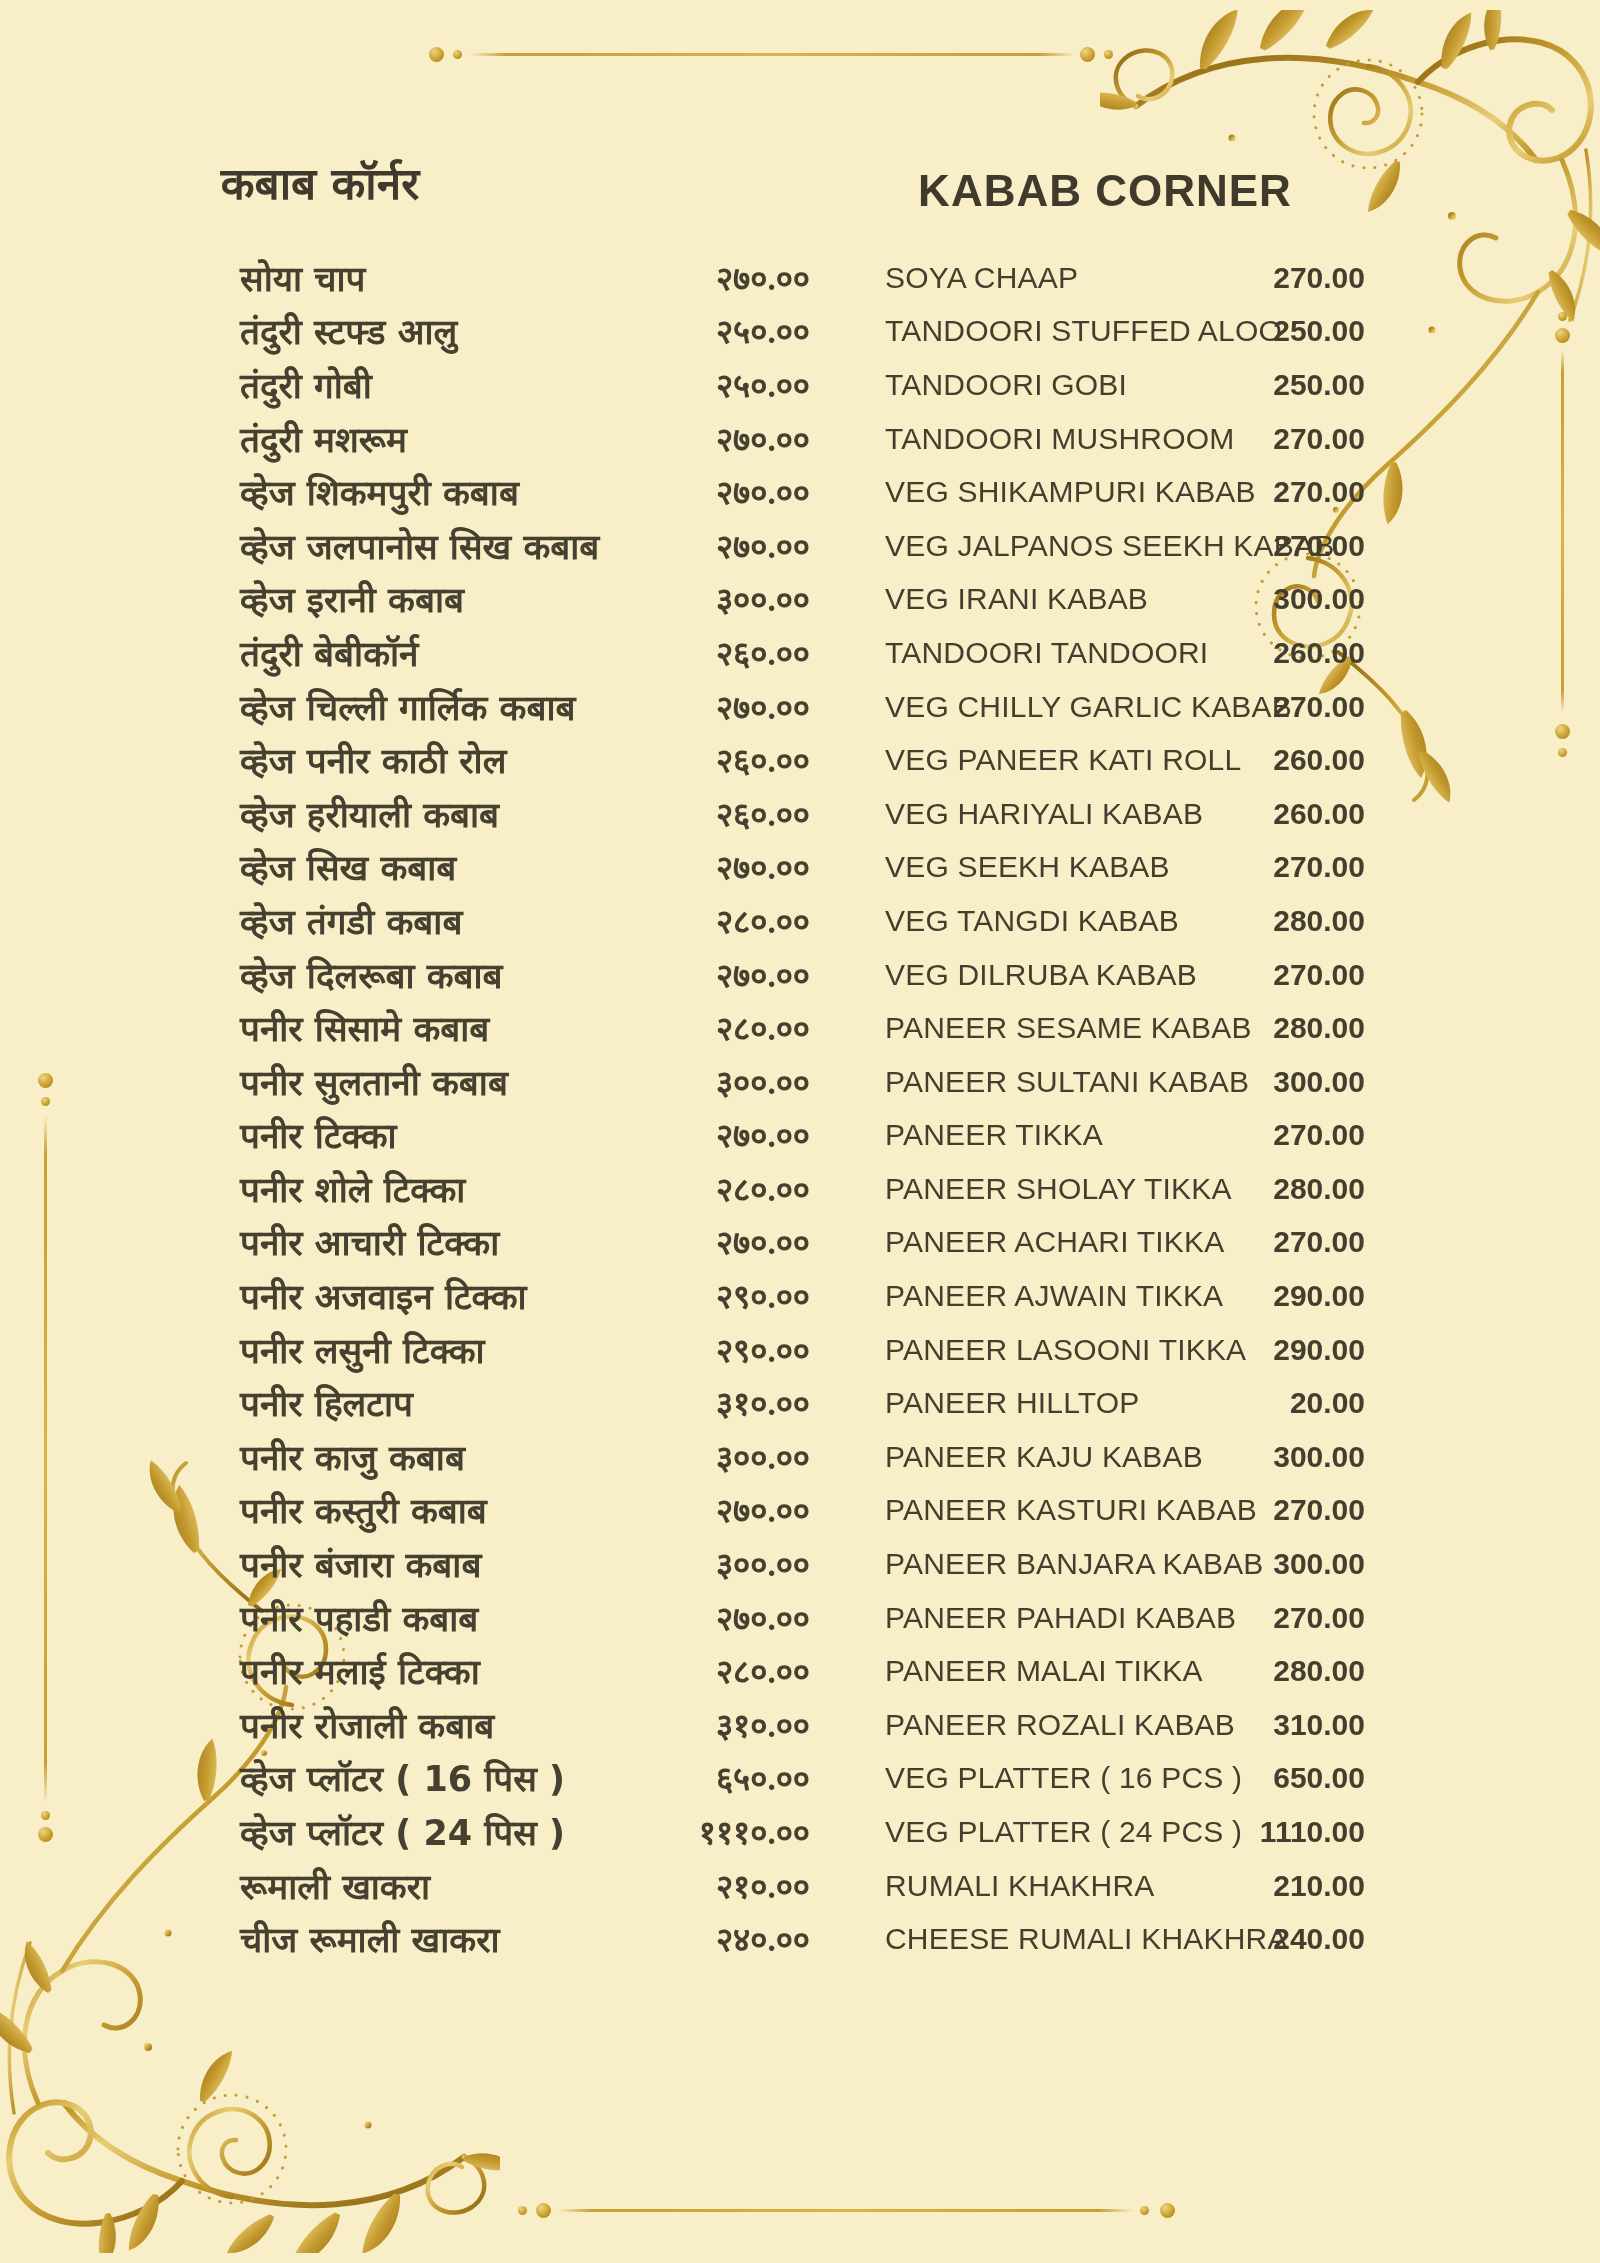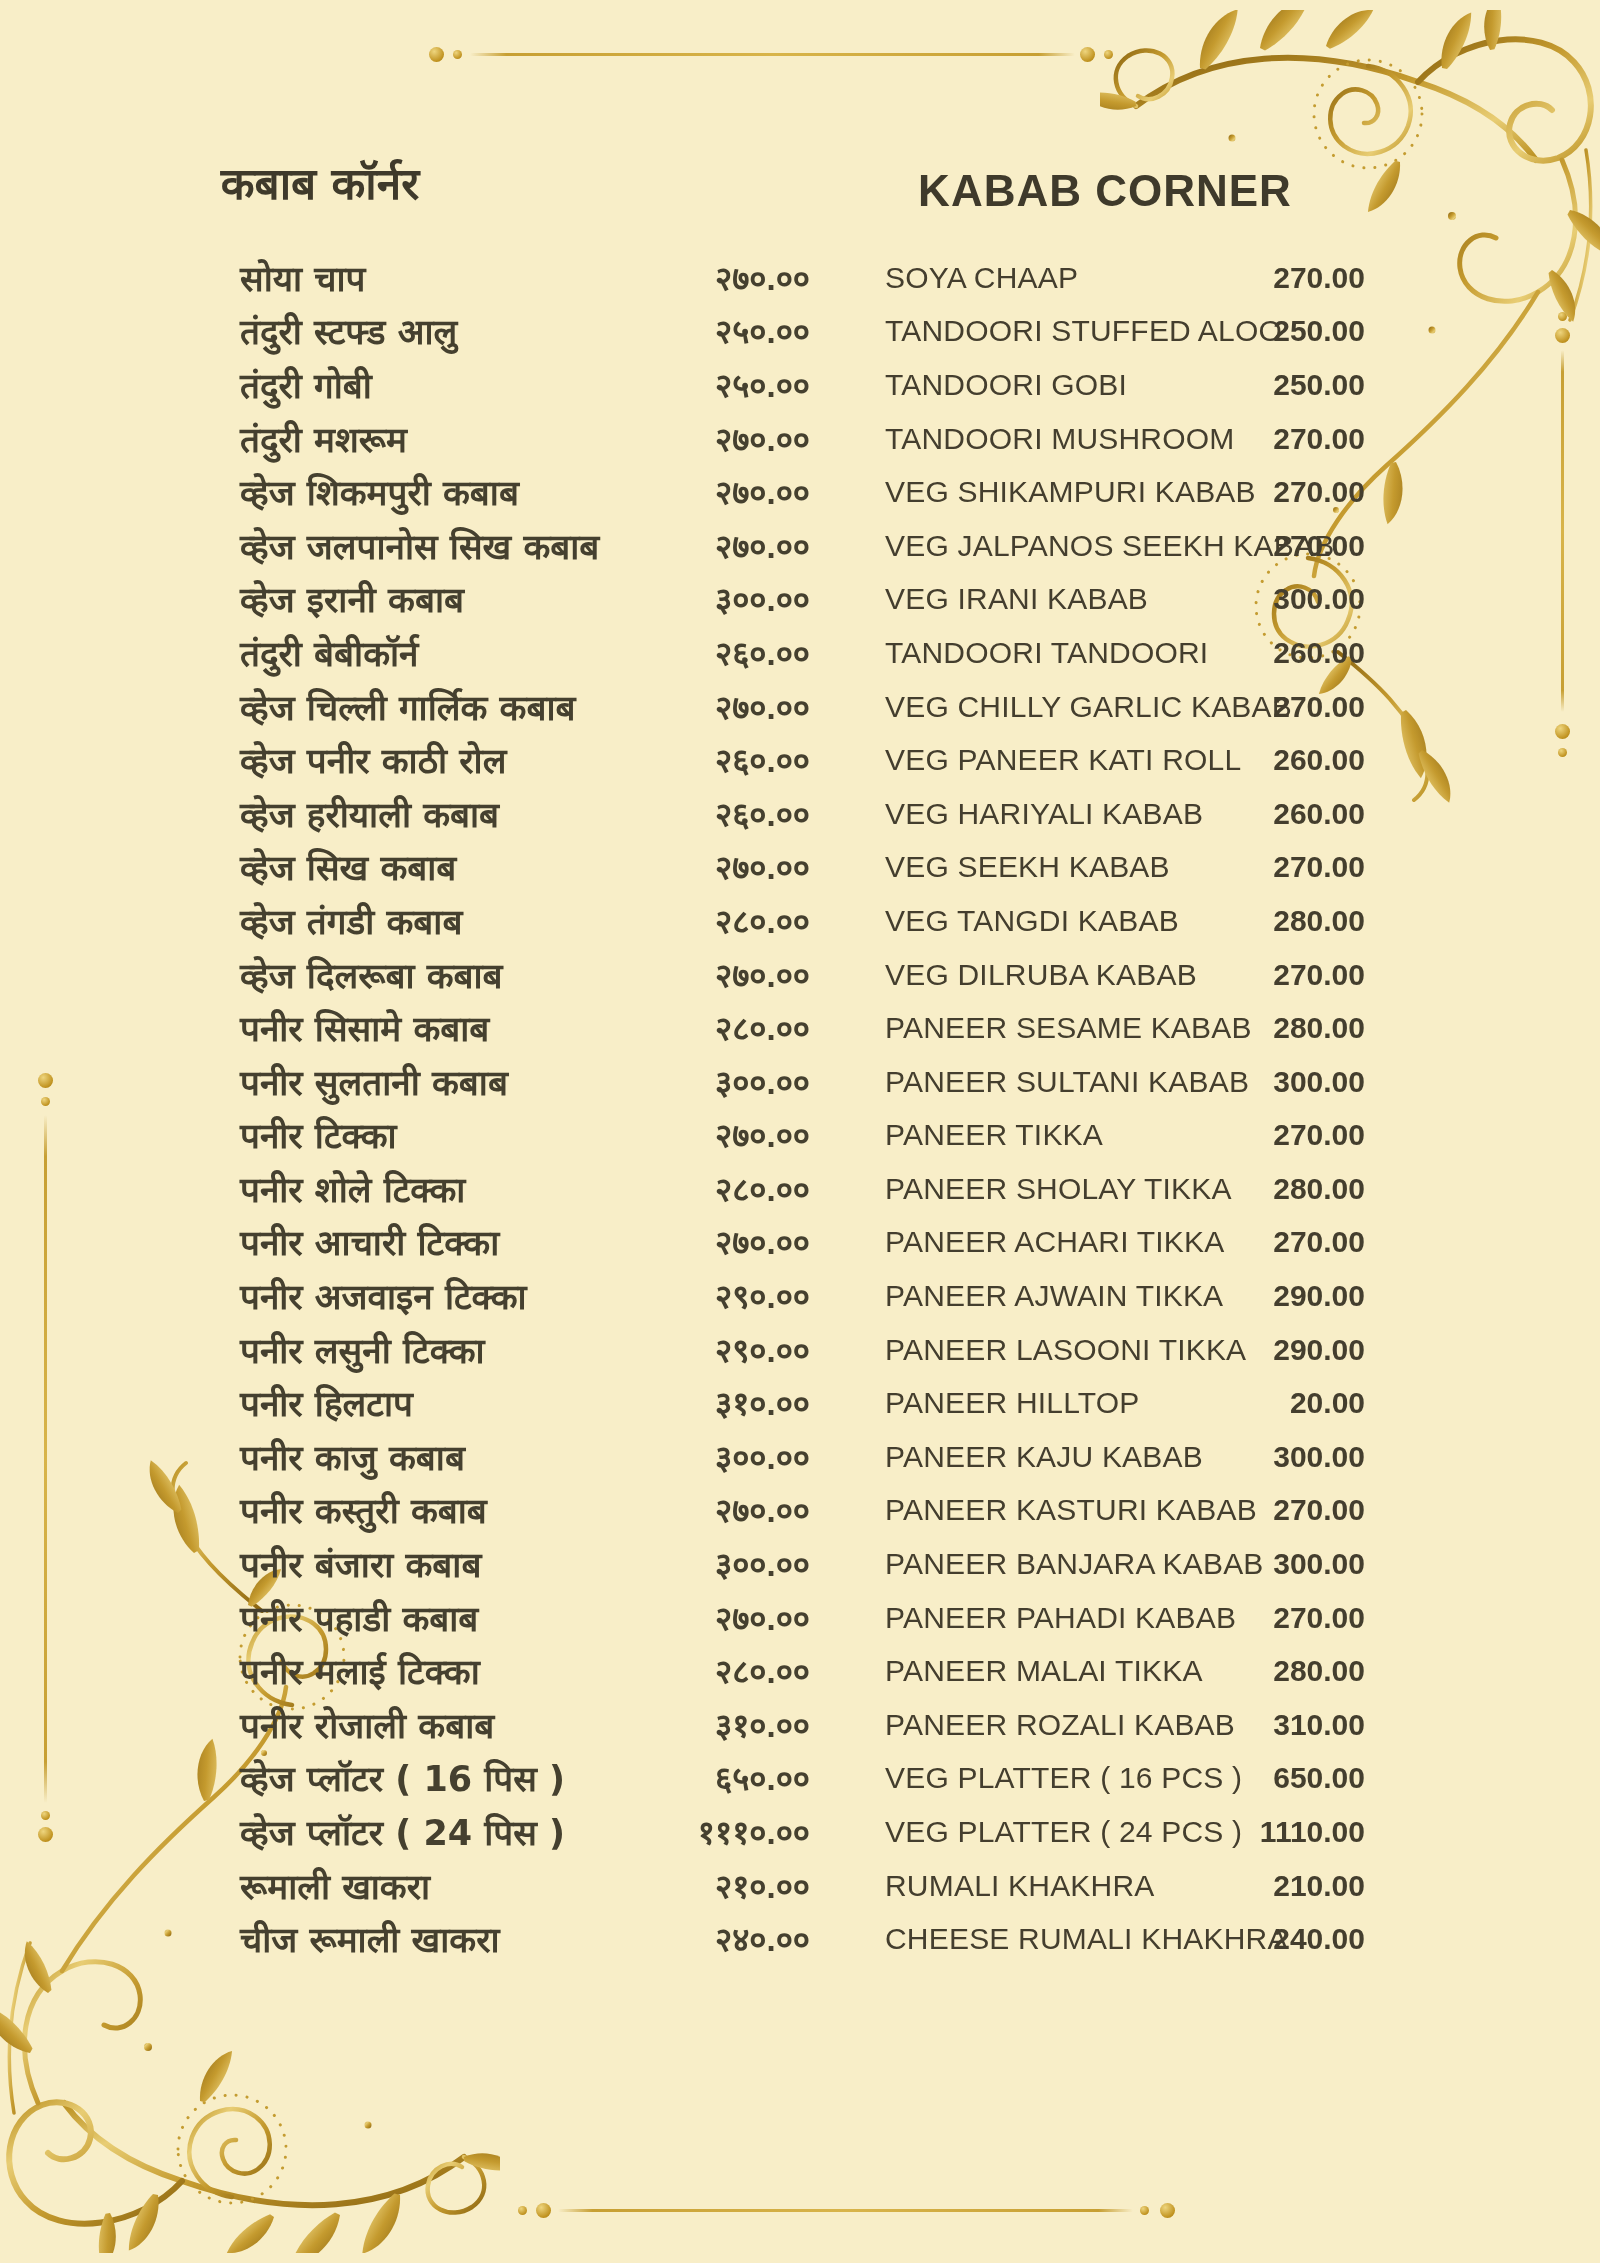--- a/index.html
+++ b/index.html
@@ -37,21 +37,21 @@
   .title-en{
     position:absolute;left:905px;top:166px;width:400px;margin:0;
     text-align:center;font-family:"Liberation Sans", sans-serif;
     font-size:44px;font-weight:700;color:#3f3a2b;letter-spacing:1px;
   }
   
   .menu{position:absolute;left:200px;top:252px;width:1125px;}
   .row{position:relative;height:53.6px;margin-left:40px;}
   .row span{position:absolute;top:50%;transform:translateY(-53%);white-space:nowrap;}
   .hn{left:0;font-family:"DejaVu Sans", sans-serif;font-size:35px;font-weight:600;color:#45402f;}
-  .hp{left:380px;width:190px;text-align:right;font-family:Liberation Sans, sans-serif;
+  .hp{left:380px;width:190px;text-align:right;font-family:Liberation Serif, serif;
       font-size:33px;font-weight:600;color:#45402f;}
   .en{left:645px;font-size:30px;font-weight:400;letter-spacing:0.2px;color:#443e2e;}
   .ep{left:945px;width:180px;text-align:right;font-size:30px;font-weight:700;color:#443e2e;}
 </style>
 </head>
 <body>
 
 <div class="page">
 
   <div class="dot big" style="left:429px;top:47px"></div>

